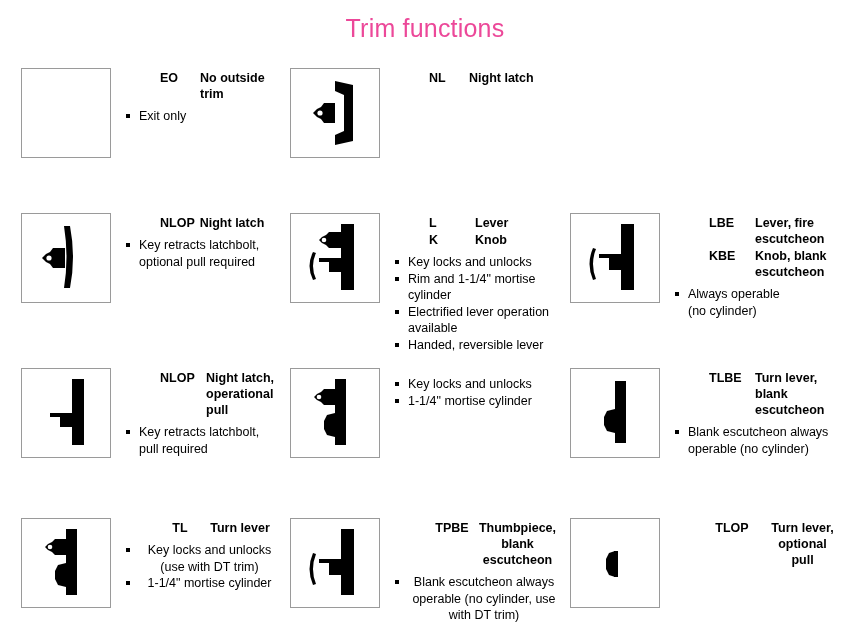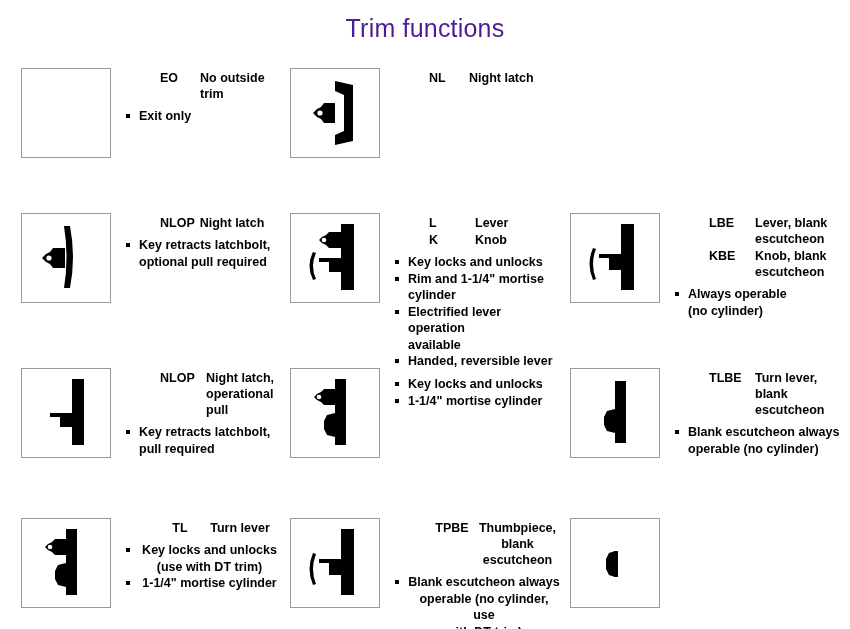--- a/index.html
+++ b/index.html
@@ -20,21 +20,21 @@
     height: 629px;
   }
   .page-title {
     position: absolute;
     top: 14px;
     left: 0;
     width: 850px;
     text-align: center;
     font-size: 25px;
     font-weight: 400;
-    color: #4c1d95;
+    color: #ec4899;
     letter-spacing: 0.2px;
   }
   .grid {
     position: absolute;
     top: 60px;
     left: 0;
     width: 850px;
   }
   .row {
     display: flex;
@@ -90,21 +90,20 @@
   }
   
   .w-tab-wide .hd-code { min-width: 46px; }
   .w-tab-mid  .hd-code { min-width: 40px; }
   .w-tab-nar  .hd-code { min-width: 0; padding-right: 5px; }
 
   ul.bullets {
     list-style: none;
     margin: 6px 0 0 0;
     padding: 0;
-    font-weight: bold;
   }
   ul.bullets li {
     position: relative;
     padding-left: 14px;
     font-size: 12.5px;
     line-height: 16.5px;
     margin-bottom: 0px;
     white-space: pre-line;
   }
   ul.bullets li::before {
@@ -217,21 +216,21 @@
         <div class="icon-box">
           <svg width="87" height="87" viewBox="0 0 87 87">
             <rect x="50" y="10" width="13" height="66" fill="#000"></rect>
             <path d="M28 40 L50 40 L50 56 L38 56 L38 44 L28 44 Z" fill="#000"></path>
             <path d="M22 34 Q15 50 22 66 L25 65 Q19 50 25 35 Z" fill="#000"></path>
           </svg>
         </div>
         <div class="text-col w-tab-wide">
           <div class="hd-line">
             <span class="hd-code">LBE</span>
-            <span class="hd-name">Lever, blank
+            <span class="hd-name">Lever, fire
 escutcheon</span>
           </div>
           <div class="hd-line">
             <span class="hd-code">KBE</span>
             <span class="hd-name">Knob, blank
 escutcheon</span>
           </div>
           <ul class="bullets">
             <li>Always operable
 (no cylinder)</li>
@@ -346,17 +345,25 @@
         </div>
       </div>
 
       <div class="cell cell-2">
         <div class="icon-box">
           <svg width="87" height="87" viewBox="0 0 87 87">
             <path d="M44 32 L44 58 L38 56 L35 50 L35 40 L38 34 Z" fill="#000"></path>
             <rect x="43" y="32" width="4" height="26" fill="#000"></rect>
           </svg>
         </div>
+        <div class="text-col w-tab-wide">
+          <div class="hd-line">
+            <span class="hd-code">TLOP</span>
+            <span class="hd-name">Turn lever, optional
+          pull</span>
+          </div>
+          <ul class="bullets"></ul>
+        </div>
       </div>
     </div>
 
   </div>
 </div>
 
 </body></html>

